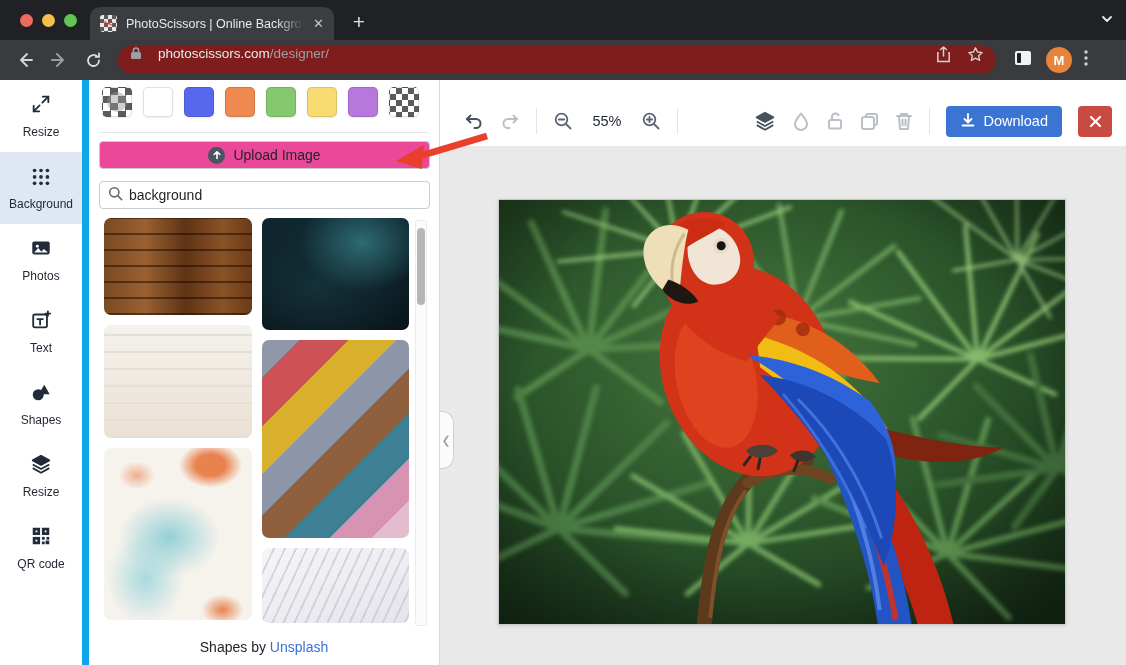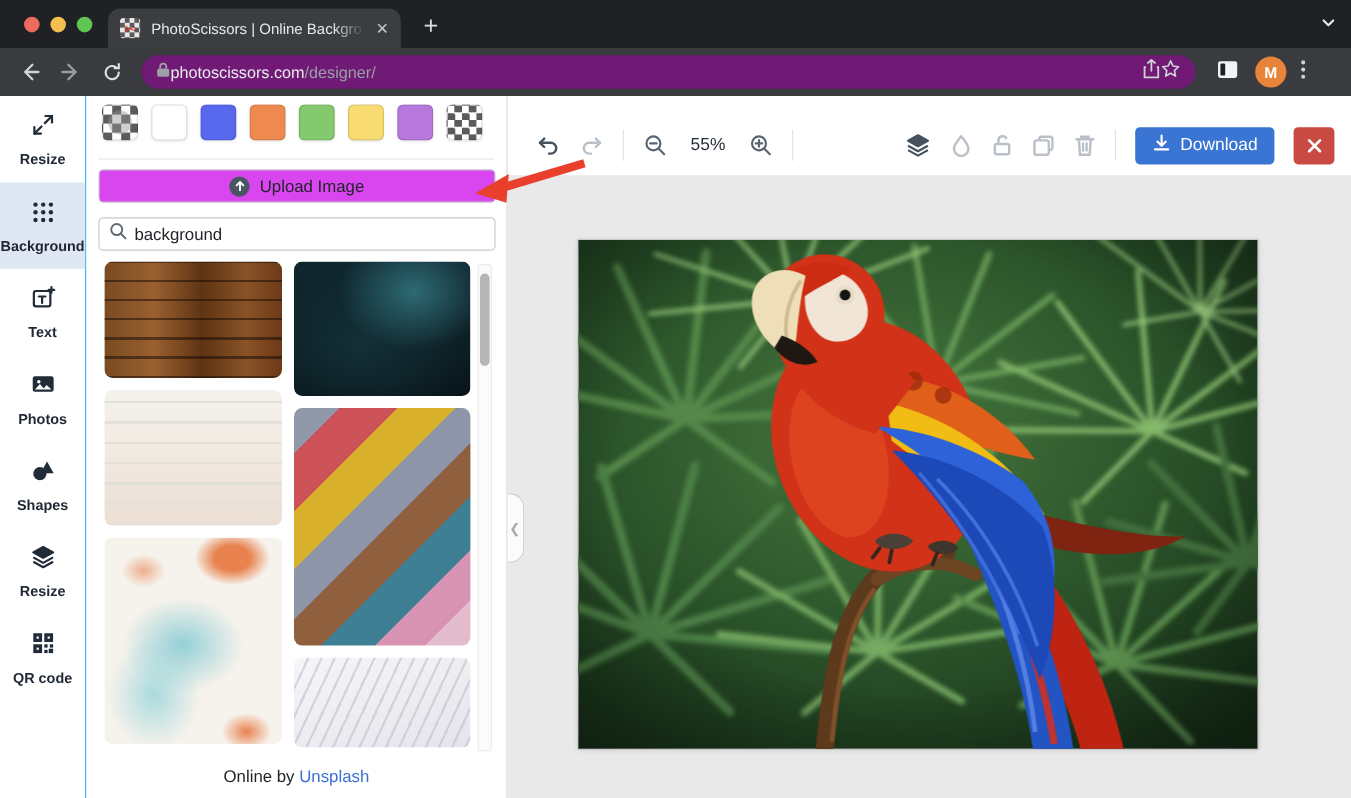--- a/index.html
+++ b/index.html
@@ -21,49 +21,49 @@
              font-size:12px; color:#d8302a; }
   .tab-title { color:#e6e8ea; font-size:12.5px; white-space:nowrap; overflow:hidden; flex:1;
                -webkit-mask-image:linear-gradient(90deg,#000 85%,transparent); mask-image:linear-gradient(90deg,#000 85%,transparent); }
   .tab-close { color:#c3c6c9; font-size:13px; cursor:default; }
   .newtab { position:absolute; left:345px; top:8px; width:28px; height:28px; color:#dcdee0;
             font-size:21px; display:flex; align-items:center; justify-content:center; font-weight:300; }
   .tabbar-chevron { position:absolute; right:12px; top:12px; }
 
   .navbar { height:40px; background:#393b3e; display:flex; align-items:center; padding:0 10px; gap:4px; }
   .nav-btn { width:30px; height:30px; display:flex; align-items:center; justify-content:center; border-radius:50%; }
-  .omnibox { height:28px; flex:0 0 878px; margin-left:6px; background:#701a75; border-radius:14px;
-             display:flex; align-items:center; padding:0 12px; gap:0; }
+  .omnibox { height:28px; flex:0 0 878px; margin-left:6px; background:#7f1d1d; border-radius:14px;
+             display:flex; align-items:flex-start; padding:0 12px; gap:16px; }
   .omni-url { font-size:13.5px; white-space:nowrap; }
   .omni-domain { color:#e8eaed; } .omni-path { color:#9aa0a6; }
   .omni-spacer { flex:1; }
   .side-panel-btn { margin-left:14px; }
   .avatar { width:26px; height:26px; border-radius:50%; background:#e8833a; color:#fff; font-size:13px;
             display:flex; align-items:center; justify-content:center; margin-left:10px; font-weight:700; }
   .kebab { margin-left:8px; }
 
   
   .app { position:relative; display:flex; height:585px; background:#fff; }
 
-  .sidebar { width:72px; border-right:1px solid #0ea5e9; display:flex; flex-direction:column;font-weight:bold; }
+  .sidebar { width:89px; border-right:7px solid #0ea5e9; display:flex; flex-direction:column; }
   .side-item { height:72px; display:flex; flex-direction:column; align-items:center; justify-content:center;
                gap:6px; cursor:pointer; }
   .side-item .lbl { font-size:12px; color:#1f2733; }
   .side-item.active { background:#dfe7f2; }
 
   .panel { position:relative; width:351px; border-right:1px solid #d8d8d8; background:#fff; }
   .swatch-row { display:flex; gap:11px; padding:7px 0 0 13px; }
   .swatch { width:30px; height:30px; border-radius:5px; border:1px solid rgba(0,0,0,.12);
             box-shadow:0 1px 2px rgba(0,0,0,.08); position:relative; cursor:pointer; }
   .checker { background:repeating-conic-gradient(#5b5b5b 0 25%, #fff 0 50%); background-size:15px 15px; }
   .checker-sm { background:repeating-conic-gradient(#5b5b5b 0 25%, #fff 0 50%); background-size:12px 12px; }
   .swatch.selected::after { content:""; position:absolute; inset:4px; border-radius:50%;
             background:rgba(150,150,150,.45); }
   .panel-divider { height:1px; background:#e8e8e8; margin:15px 10px 0 10px; }
-  .upload-btn { margin:8px 10px 0 10px; height:28px; width:331px; background:#d946ef; border:1px solid #c6ccd2;
+  .upload-btn { margin:8px 10px 0 10px; height:28px; width:331px; background:#ec4899; border:1px solid #c6ccd2;
                 border-radius:4px; display:flex; align-items:center; justify-content:center; gap:8px;
                 font-size:14px; color:#212529; cursor:pointer; }
   .upload-circle { width:17px; height:17px; border-radius:50%; background:#4a5562; color:#fff;
                    display:flex; align-items:center; justify-content:center; font-size:11px; }
   .search-box { margin:12px 10px 0 10px; height:28px; width:331px; border:1px solid #c6ccd2; border-radius:4px;
                 display:flex; align-items:center; padding:0 8px; gap:6px; background:#fff; }
   .search-box input { border:none; outline:none; font-size:14px; color:#212529; flex:1;
                       font-family:"Liberation Sans", sans-serif; background:transparent; }
   .thumbs { display:flex; gap:10px; padding:9px 0 0 15px; }
   .tcol { display:flex; flex-direction:column; gap:10px; }
@@ -225,37 +225,37 @@
               <circle cx="19" cy="13" r="2"></circle>
               <circle cx="5" cy="20" r="2"></circle>
               <circle cx="12" cy="20" r="2"></circle>
               <circle cx="19" cy="20" r="2"></circle>
             </svg>
         </span>
         <span class="lbl">Background</span>
       </div>
       <div class="side-item">
         <span class="icon">
+          <svg width="22" height="22" viewBox="0 0 24 24">
+              <rect x="2.5" y="5" width="19" height="14" rx="2" fill="#222b38"></rect>
+              <circle cx="8" cy="10" r="1.6" fill="#fff"></circle>
+              <path d="M4.5 17l4.5-5 3.5 4 2.5-3 4.5 4z" fill="#fff"></path>
+            </svg>
+        </span>
+        <span class="lbl">Photos</span>
+      </div>
+      <div class="side-item">
+        <span class="icon">
           <svg width="22" height="22" viewBox="0 0 24 24" fill="none" stroke="#222b38" stroke-width="2" stroke-linecap="round">
               <rect x="3.5" y="6" width="15" height="14" rx="2"></rect>
               <path d="M8 11h6M11 11v6"></path>
               <path d="M19.5 2.5v5M17 5h5"></path>
             </svg>
         </span>
         <span class="lbl">Text</span>
-      </div>
-      <div class="side-item">
-        <span class="icon">
-          <svg width="22" height="22" viewBox="0 0 24 24">
-              <rect x="2.5" y="5" width="19" height="14" rx="2" fill="#222b38"></rect>
-              <circle cx="8" cy="10" r="1.6" fill="#fff"></circle>
-              <path d="M4.5 17l4.5-5 3.5 4 2.5-3 4.5 4z" fill="#fff"></path>
-            </svg>
-        </span>
-        <span class="lbl">Photos</span>
       </div>
       <div class="side-item">
         <span class="icon">
           <svg width="22" height="22" viewBox="0 0 24 24" fill="#222b38">
               <circle cx="9" cy="15" r="6"></circle>
               <path d="M15.5 4l6 10.5h-12z"></path>
             </svg>
         </span>
         <span class="lbl">Shapes</span>
       </div>
@@ -323,21 +323,21 @@
         <div class="tcol tcol-r">
           <div class="thumb th-smoke"></div>
           <div class="thumb th-stripes"></div>
           <div class="thumb th-waves"></div>
         </div>
       </div>
       <div class="pscrollbar">
         <div class="pscroll-thumb"></div>
       </div>
       <div class="panel-footer">
-        <span>Online by</span>
+        <span>Shapes by</span>
         <a>Unsplash</a>
       </div>
     </div>
 
     <div class="main">
       <div class="toolbar">
         <span class="tool-btn">
           <svg width="20" height="20" viewBox="0 0 20 20" fill="none" stroke="#47525f" stroke-width="2" stroke-linecap="round" stroke-linejoin="round">
               <path d="M6.5 4.5L3 8l3.5 3.5"></path>
               <path d="M3 8h9a4.5 4.5 0 0 1 0 9h-1.5"></path>

